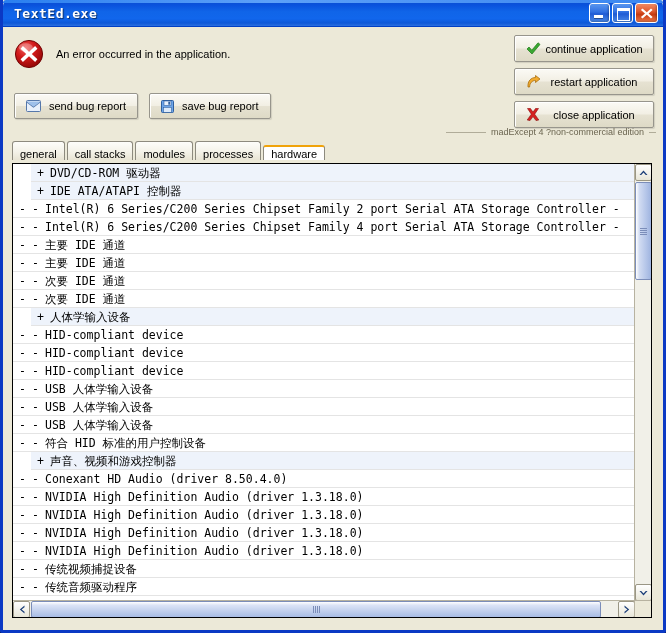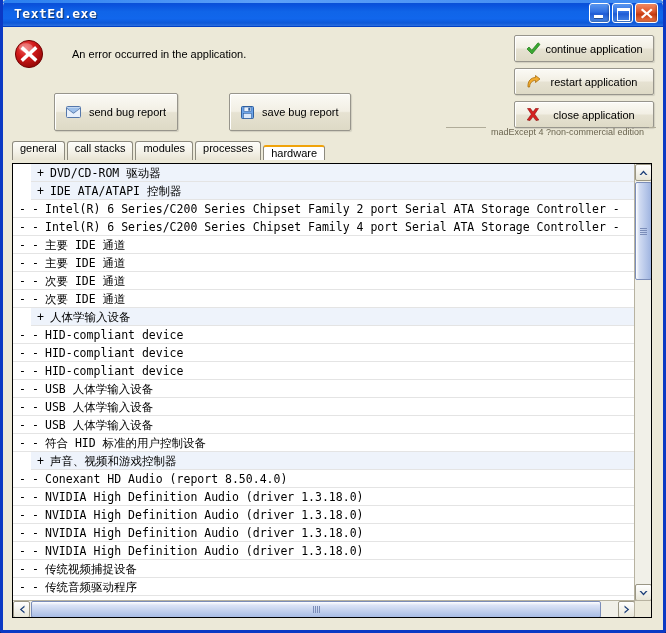--- a/index.html
+++ b/index.html
@@ -103,21 +103,21 @@
     background: #ece9d8;
   }
   .err-row {
     position: absolute;
     left: 11px; top: 12px;
     display: flex;
     align-items: center;
   }
   .err-icon { width: 30px; height: 30px; }
   .err-msg {
-    margin-left: 28px;
+    margin-left: 12px;
     font-size: 11px;
     color: #000;
     white-space: nowrap;
   }
 
   .btn {
     background: linear-gradient(to bottom, #fbfaf5 0%, #f2efe4 48%, #e6e2d2 52%, #dedac6 100%);
     border: 1px solid #97958c;
     border-radius: 2px;
     box-shadow: inset 1px 1px 0 #ffffff, 1px 1px 1px rgba(0,0,0,0.12);
@@ -128,42 +128,42 @@
     cursor: default;
     white-space: nowrap;
   }
 
   .left-btns {
     position: absolute;
     left: 11px; top: 66px;
     display: flex;
     gap: 11px;
   }
-  .left-btns .btn { height: 14px; padding: 18px 11px; margin-left: 40px; }
+  .left-btns .btn { height: 14px; padding: 12px 11px; }
   .left-btns .btn .ico { margin-right: 8px; display: flex; }
 
   .right-btns {
     position: absolute;
     right: 9px; top: 8px;
     display: flex;
     flex-direction: column;
     gap: 6px;
   }
   .right-btns .btn {
     width: 140px; height: 27px;
     padding: 9px 8px;
   }
   .right-btns .btn .ico { width: 20px; display: flex; justify-content: center; }
   .right-btns .btn .lbl { flex: 1; text-align: center; }
 
   .credit {
     position: absolute;
     right: 7px; bottom: 2px;
     display: flex;
-    align-items: flex-start;
+    align-items: center;
     width: 210px;
   }
   .credit .line {
     flex: 1; height: 1px;
     background: #b0ac99;
     margin-right: 5px;
   }
   .credit .line2 {
     width: 7px; height: 1px;
     background: #b0ac99;
@@ -181,21 +181,21 @@
     height: 21px;
     margin-left: 9px;
     display: flex;
     align-items: flex-end;
     gap: 2px;
   }
   .tab {
     height: 19px;
     padding: 0 7px;
     display: flex;
-    align-items: flex-start;
+    align-items: flex-end;
     font-size: 11px;
     color: #000;
     background: linear-gradient(to bottom, #fdfdfa 0%, #f4f2e8 55%, #e8e4d4 100%);
     border: 1px solid #8d8a7e;
     border-bottom: none;
     border-radius: 3px 3px 0 0;
     cursor: default;
     white-space: nowrap;
   }
   .tab.active {
@@ -422,21 +422,21 @@
         <div class="row child"><span class="ind">-</span><span class="pm">-</span><span>次要 IDE 通道</span></div>
         <div class="row group"><span class="pm">+</span><span>人体学输入设备</span></div>
         <div class="row child"><span class="ind">-</span><span class="pm">-</span><span>HID-compliant device</span></div>
         <div class="row child"><span class="ind">-</span><span class="pm">-</span><span>HID-compliant device</span></div>
         <div class="row child"><span class="ind">-</span><span class="pm">-</span><span>HID-compliant device</span></div>
         <div class="row child"><span class="ind">-</span><span class="pm">-</span><span>USB 人体学输入设备</span></div>
         <div class="row child"><span class="ind">-</span><span class="pm">-</span><span>USB 人体学输入设备</span></div>
         <div class="row child"><span class="ind">-</span><span class="pm">-</span><span>USB 人体学输入设备</span></div>
         <div class="row child"><span class="ind">-</span><span class="pm">-</span><span>符合 HID 标准的用户控制设备</span></div>
         <div class="row group"><span class="pm">+</span><span>声音、视频和游戏控制器</span></div>
-        <div class="row child"><span class="ind">-</span><span class="pm">-</span><span>Conexant HD Audio (report 8.50.4.0)</span></div>
+        <div class="row child"><span class="ind">-</span><span class="pm">-</span><span>Conexant HD Audio (driver 8.50.4.0)</span></div>
         <div class="row child"><span class="ind">-</span><span class="pm">-</span><span>NVIDIA High Definition Audio (driver 1.3.18.0)</span></div>
         <div class="row child"><span class="ind">-</span><span class="pm">-</span><span>NVIDIA High Definition Audio (driver 1.3.18.0)</span></div>
         <div class="row child"><span class="ind">-</span><span class="pm">-</span><span>NVIDIA High Definition Audio (driver 1.3.18.0)</span></div>
         <div class="row child"><span class="ind">-</span><span class="pm">-</span><span>NVIDIA High Definition Audio (driver 1.3.18.0)</span></div>
         <div class="row child"><span class="ind">-</span><span class="pm">-</span><span>传统视频捕捉设备</span></div>
         <div class="row child"><span class="ind">-</span><span class="pm">-</span><span>传统音频驱动程序</span></div>
       </div>
 
     <div class="sb-v">
       <div class="sb-arrow" style="top:0;left:0;">

